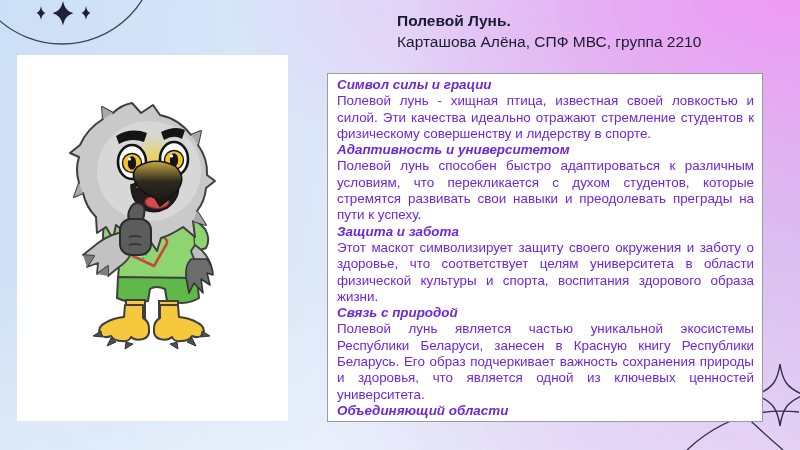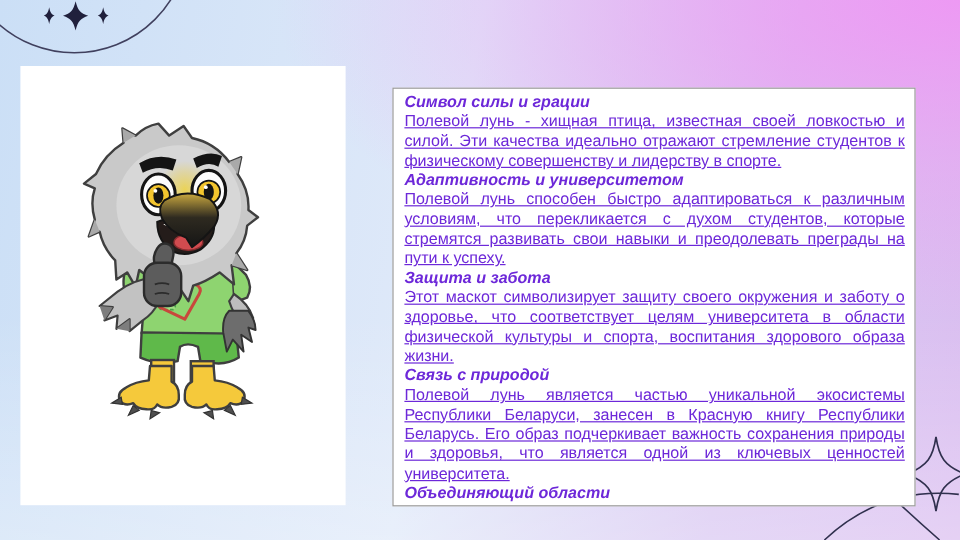--- a/index.html
+++ b/index.html
@@ -17,40 +17,44 @@
   .header{position:absolute;left:397px;top:10px;color:#1b1b2f;font-size:15.5px;line-height:21px;white-space:nowrap;}
   .header .title{font-weight:bold;}
   .mascot-panel{position:absolute;left:17px;top:55px;width:271px;height:366px;background:#ffffff;}
   .info-box{
     position:absolute;left:327px;top:73px;width:436px;height:349px;
     background:#ffffff;border:1px solid #9b9b9b;box-sizing:border-box;
     padding:3px 8px 3px 9px;
     font-size:13.4px;line-height:16.3px;color:#6d28d9;overflow:hidden;
   }
   .sec-h{font-style:italic;font-weight:bold;}
-  .sec-b{text-align:justify;text-decoration:underline;}
+  .sec-b{text-align:justify;}
 </style>
 </head>
 <body>
 
 <div class="slide">
 
   <svg class="deco deco-tl" width="170" height="60" viewBox="0 0 170 60">
     <circle cx="62" cy="-51" r="95" fill="none" stroke="#40405e" stroke-width="1.3"></circle>
     <path d="M63 1 C64.8 8.5 67 11 73.5 13.2 C67 15.4 64.8 18 63 25.5 C61.2 18 59 15.4 52.5 13.2 C59 11 61.2 8.5 63 1 Z" fill="#20203c"></path>
     <path d="M41 6 C41.8 10.2 42.8 11.7 45.5 13 C42.8 14.3 41.8 15.8 41 20 C40.2 15.8 39.2 14.3 36.5 13 C39.2 11.7 40.2 10.2 41 6 Z" fill="#20203c"></path>
     <path d="M86 6 C86.8 10.2 87.8 11.7 90.5 13 C87.8 14.3 86.8 15.8 86 20 C85.2 15.8 84.2 14.3 81.5 13 C84.2 11.7 85.2 10.2 86 6 Z" fill="#20203c"></path>
   </svg>
 
   <svg class="deco deco-br" width="115" height="100" viewBox="0 0 115 100">
     <path d="M95 14 C97.5 31 102 38 119 45 C102 52 97.5 59 95 76 C92.5 59 88 52 71 45 C88 38 92.5 31 95 14 Z" fill="none" stroke="#30304e" stroke-width="1.4"></path>
     <path d="M2 100 Q50 55 114 62" fill="none" stroke="#30304e" stroke-width="1.3"></path>
     <path d="M52 58 Q75 80 98 100" fill="none" stroke="#30304e" stroke-width="1.3"></path>
   </svg>
 
+  <div class="header">
+    <div class="title">Полевой Лунь.</div>
+    <div class="subtitle">Карташова Алёна, СПФ МВС, группа 2210</div>
+  </div>
 
   <div class="mascot-panel">
     <svg viewBox="0 0 271 366" width="271" height="366">
       <defs>
         <radialGradient id="foreGlow" cx="50%" cy="50%" r="50%">
           <stop offset="0%" stop-color="#ecd34f" stop-opacity="0.95"></stop>
           <stop offset="55%" stop-color="#e8d263" stop-opacity="0.5"></stop>
           <stop offset="100%" stop-color="#e8d263" stop-opacity="0"></stop>
         </radialGradient>
         <linearGradient id="beakGrad" x1="0" y1="0" x2="0" y2="1">

